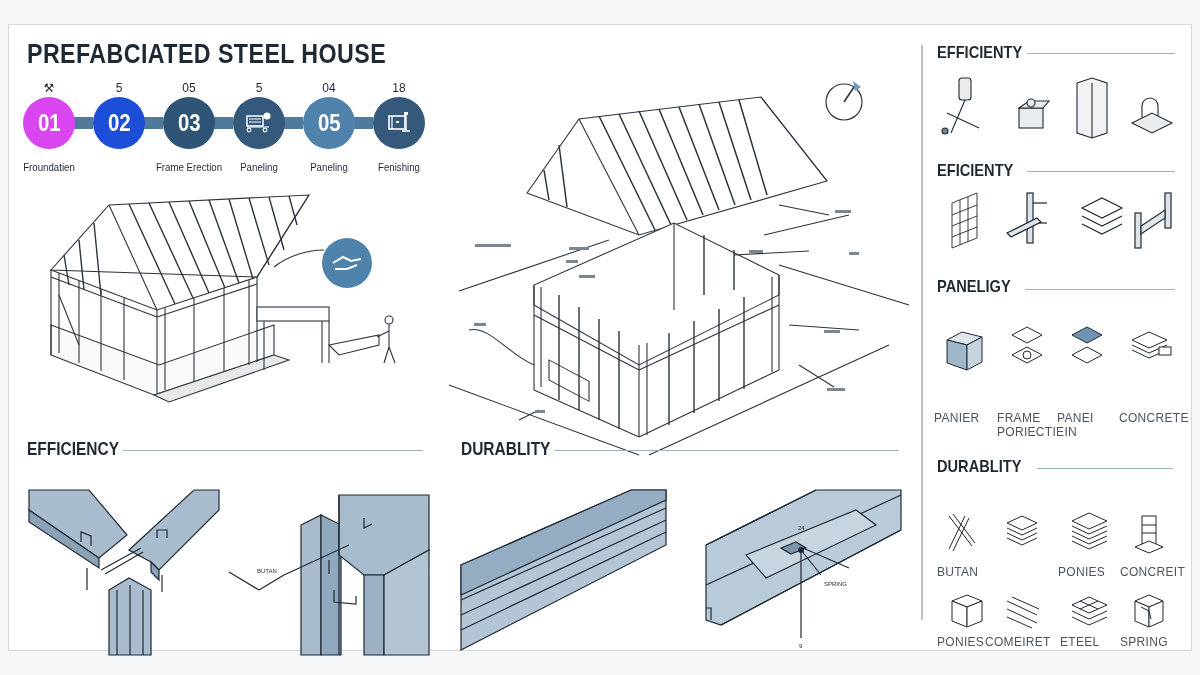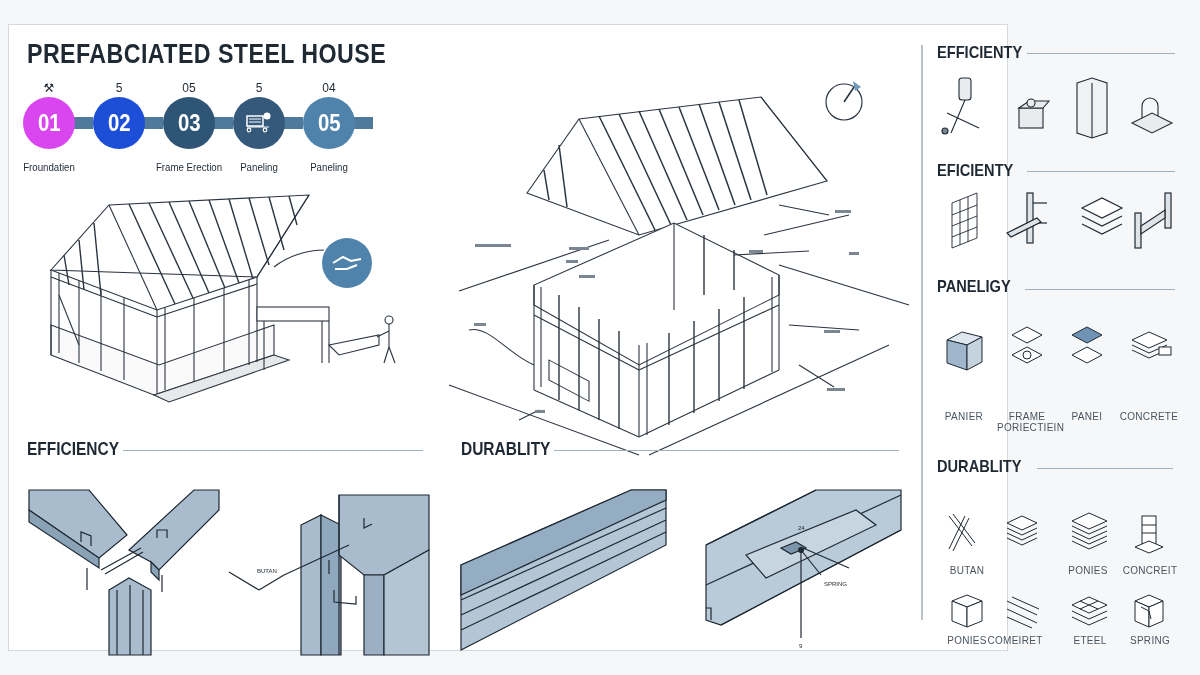--- a/index.html
+++ b/index.html
@@ -1,31 +1,31 @@
 <!DOCTYPE html>
 <html><head>
 <meta charset="utf-8">
 <style>
   * { box-sizing: border-box; margin: 0; padding: 0; }
   html, body { width: 1200px; height: 675px; background: #f6f7f8; overflow: hidden; }
   body { font-family: "Liberation Sans", "DejaVu Sans", sans-serif; color: #1f2933; position: relative; }
-  .frame { position: absolute; left: 8px; top: 24px; width: 1000px; height: 627px; background: #ffffff; border: 1px solid #d5d9dd; }
+  .frame { position: absolute; left: 8px; top: 24px; width: 1184px; height: 627px; background: #ffffff; border: 1px solid #d5d9dd; }
   .abs { position: absolute; }
   .title { left: 18px; top: 14px; font-size: 27px; font-weight: 700; letter-spacing: 0.5px; color: #1f2933; transform: scaleX(0.86); transform-origin: left; white-space: nowrap; }
   .steps { left: 14px; top: 54px; width: 410px; height: 100px; }
   .step { position: absolute; top: 0; width: 52px; text-align: center; }
   .step-top { font-size: 12px; color: #1f2933; height: 18px; line-height: 18px; }
   .step-circle { width: 52px; height: 52px; border-radius: 50%; color: #fff; font-weight: 700; font-size: 24px; line-height: 52px; text-align: center; transform: scaleX(1); }
   .step-circle span { display: inline-block; transform: scaleX(0.85); }
   .step-label { position: absolute; top: 82px; left: 50%; transform: translateX(-50%) scaleX(0.88); font-size: 11px; white-space: nowrap; color: #1f2933; }
   .connector { position: absolute; top: 38px; height: 12px; width: 20px; background: #4f7a9c; }
   .section-h { font-size: 18px; font-weight: 700; color: #1f2933; transform: scaleX(0.86); transform-origin: left; white-space: nowrap; }
   .rule { position: absolute; height: 1px; background: #9fb2c0; }
   .vdiv { left: 912px; top: 20px; width: 2px; height: 575px; background: #b8c3cc; }
-  .icon-label { position: absolute; font-size: 10px; color: #4a5560; text-align: center; width: 60px; letter-spacing: 0.3px; }
+  .icon-label { position: absolute; font-size: 12px; color: #4a5560; width: 60px; letter-spacing: 0.3px; }
   svg { overflow: visible; }
 </style>
 </head>
 <body>
 
 <div class="frame">
 
   <div class="abs title">PREFABCIATED STEEL HOUSE</div>
 
   <div class="abs steps">
@@ -62,20 +62,34 @@
           <circle cx="21" cy="20" r="1.8" fill="none" stroke="#fff" stroke-width="1.2"></circle>
           <line x1="3" y1="17" x2="25" y2="17" stroke="#fff" stroke-width="1"></line>
         </svg>
       </div>
       <div class="step-label">Paneling</div>
     </div>
     <div class="step" style="left:280px">
       <div class="step-top">04</div>
       <div class="step-circle" style="background:#4f83ab"><span>05</span></div>
       <div class="step-label">Paneling</div>
+    </div>
+    <div class="step" style="left:350px">
+      <div class="step-top">18</div>
+      <div class="step-circle" style="background:#34597b">
+        <svg width="28" height="26" viewBox="0 0 28 26" style="margin-top:13px">
+          <rect x="4" y="6" width="16" height="13" fill="none" stroke="#fff" stroke-width="1.6"></rect>
+          <line x1="7" y1="6" x2="7" y2="19" stroke="#fff" stroke-width="1.2"></line>
+          <rect x="11" y="11" width="3" height="2" fill="#fff"></rect>
+          <rect x="19" y="2" width="4" height="3" fill="#fff"></rect>
+          <line x1="21" y1="5" x2="21" y2="20" stroke="#fff" stroke-width="1.4"></line>
+          <line x1="17" y1="21" x2="25" y2="21" stroke="#fff" stroke-width="1.6"></line>
+        </svg>
+      </div>
+      <div class="step-label">Fenishing</div>
     </div>
   </div>
 
   <svg class="abs" style="left:30px; top:170px" width="380" height="220" viewBox="0 0 380 220">
     <g fill="none" stroke="#2b3540" stroke-width="1.1">
 
       <polygon points="12,160 115,200 235,160 235,130 120,170 12,130" fill="#fafafa"></polygon>
       <polygon points="115,200 235,160 250,165 130,207" fill="#e6e8ea"></polygon>
 
       <line x1="12" y1="75" x2="12" y2="160"></line>

